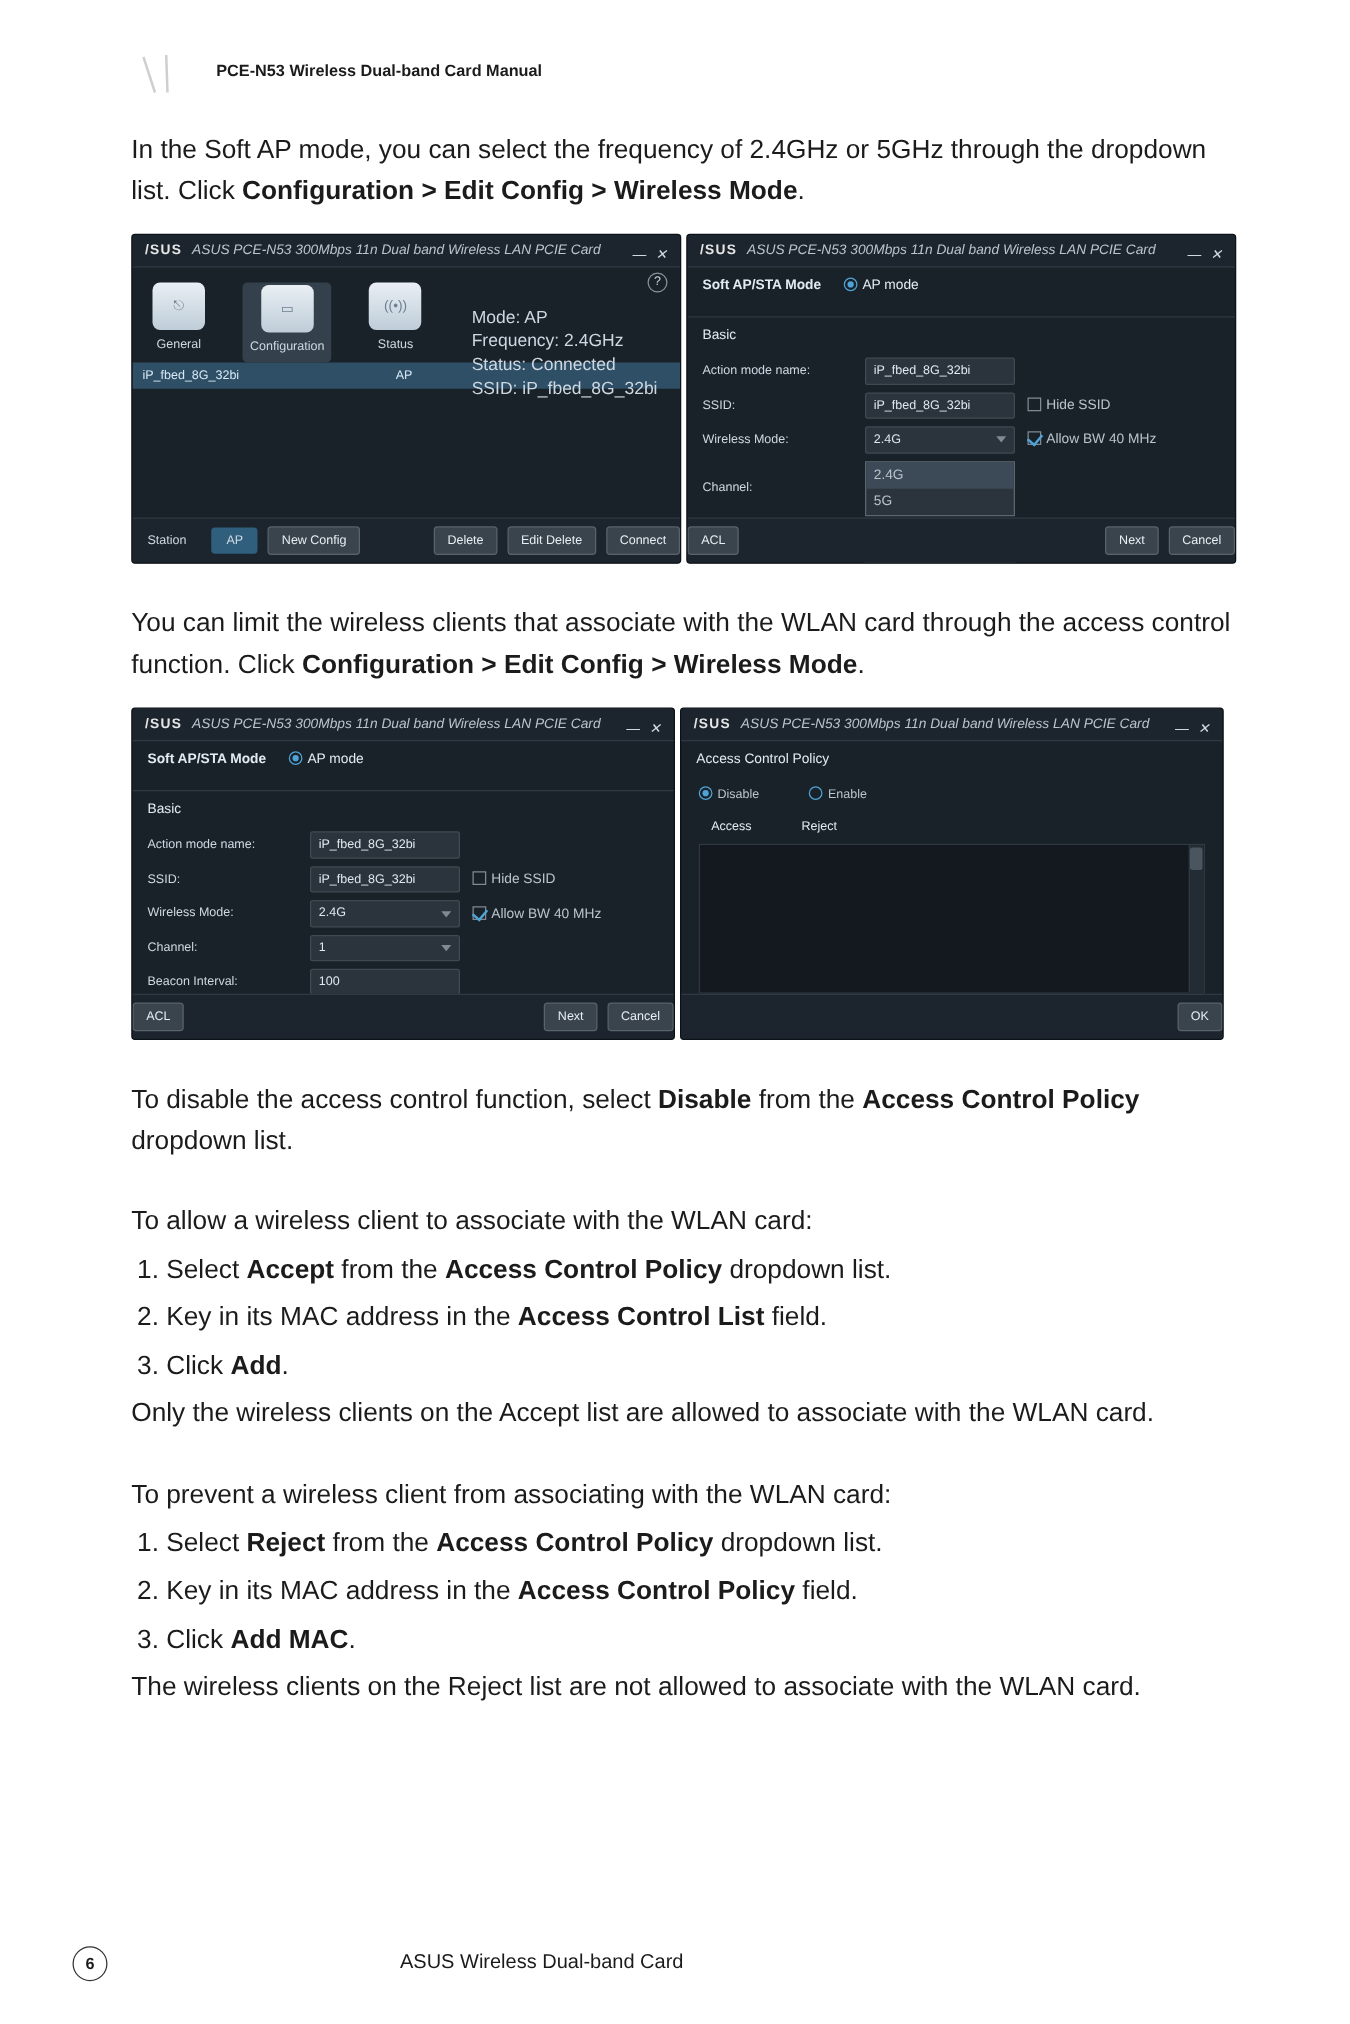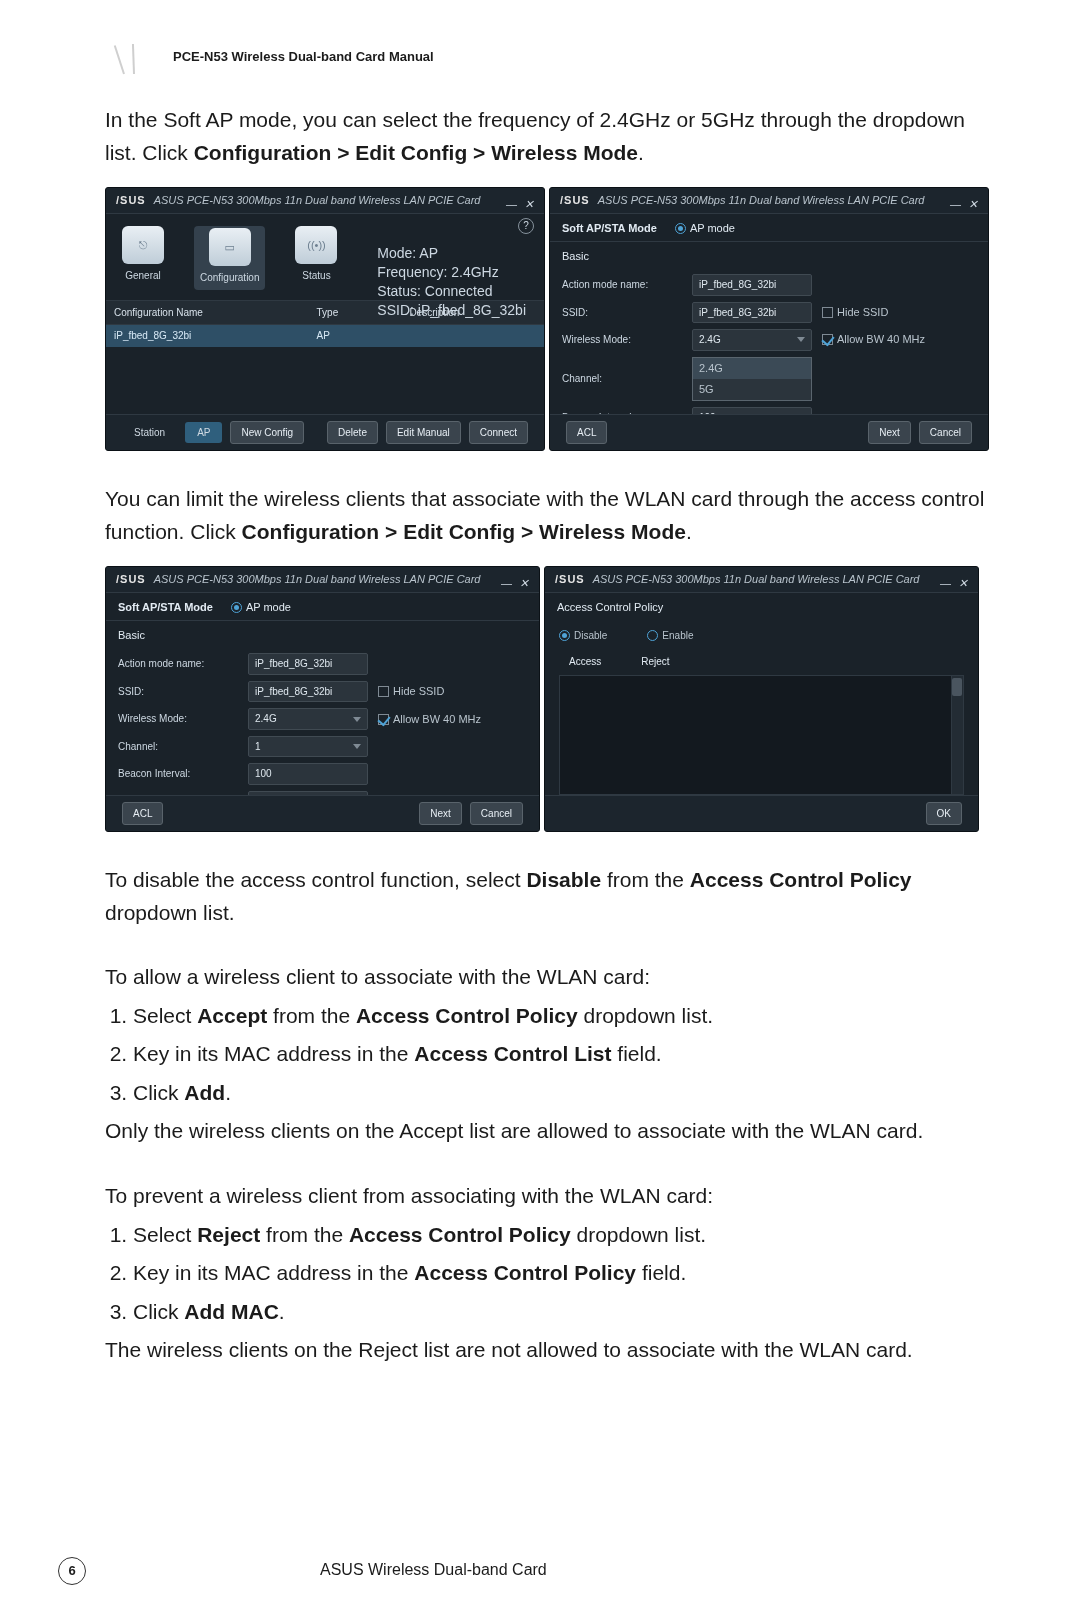--- a/index.html
+++ b/index.html
@@ -82,31 +82,31 @@
 .mode-readout{position:absolute;right:18px;top:56px;font-size:14px;line-height:1.35;color:#cdd8e2}
 
 .table-head{
   display:flex;background:var(--panel-bg2);padding:4px 8px;margin-top:10px;
   font-size:10px;color:#d7e1ea;border-top:1px solid #2f3942;border-bottom:1px solid #2f3942
 }
 .th1{flex:0 0 48%}.th2{flex:0 0 22%}.th3{flex:1}
 .selrow{display:flex;padding:3px 8px;background:#2e4f66;color:#d7e9f6;font-size:10px}
 .panel-footer{
   position:absolute;left:0;right:0;bottom:0;display:flex;align-items:center;gap:8px;
-  padding:6px 16px;background:var(--panel-head);border-top:1px solid #2f3942;font-size:10px
+  padding:6px 0;background:var(--panel-head);border-top:1px solid #2f3942;font-size:10px
 }
 .tab{padding:3px 12px;border-radius:3px;color:#cfd9e2}
 .tab.active{background:#2f5f7d}
 .btn{
   padding:3px 10px;background:var(--btn-bg);border:1px solid var(--btn-border);
   border-radius:3px;color:#e7eef4;font-size:10px
 }
 .helpdot{width:16px;height:16px;border-radius:50%;border:1px solid #86929c;color:#cdd8e2;font-size:10px;text-align:center;line-height:14px;position:absolute;right:10px;top:30px}
 
-.softap-bar{display:flex;align-items:center;gap:18px;padding:6px 12px 4px 12px;border-bottom:1px solid #2f3942;font-size:11px;color:#e2ebf3}
+.softap-bar{display:flex;align-items:center;gap:18px;padding:6px 12px 16px 12px;border-bottom:1px solid #2f3942;font-size:11px;color:#e2ebf3}
 .radio{width:11px;height:11px;border-radius:50%;border:1px solid #4fa3d6;display:inline-block;position:relative;margin-right:4px;vertical-align:-2px}
 .radio.on::after{content:"";position:absolute;inset:2px;border-radius:50%;background:#4fa3d6}
 .section-lbl{padding:6px 12px;color:#e2ebf3;font-weight:normal}
 
 .formrow{display:flex;align-items:center;gap:10px;padding:3px 12px}
 .formrow .lab{flex:0 0 120px;color:#cdd8e2;font-size:10px}
 .field{
   background:var(--field-bg);border:1px solid var(--field-border);border-radius:2px;color:#dfe8ef;
   padding:2px 6px;font-size:10px;min-height:16px
 }
@@ -173,37 +173,32 @@
         <div class="bigic">((•))</div>
         <div class="bigic-lbl">Status</div>
       </div>
     </div>
     <div class="mode-readout">
       <div>Mode: AP</div>
       <div>Frequency: 2.4GHz</div>
       <div>Status: Connected</div>
       <div>SSID: iP_fbed_8G_32bi</div>
     </div>
-    <div class="table-head">
-      <div class="th1">Configuration Name</div>
-      <div class="th2">Type</div>
-      <div class="th3">Description</div>
-    </div>
     <div class="selrow">
       <div class="th1">iP_fbed_8G_32bi</div>
       <div class="th2">AP</div>
       <div class="th3"></div>
     </div>
     <div class="panel-footer">
       <span class="tab">Station</span>
       <span class="tab active">AP</span>
       <span class="btn">New Config</span>
       <span class="spacer" style="flex:1"></span>
       <span class="btn">Delete</span>
-      <span class="btn">Edit Manual</span>
+      <span class="btn">Edit Delete</span>
       <span class="btn">Connect</span>
     </div>
   </div>
 
   <div class="panel panel-b">
     <div class="titlebar">
       <span class="brand">/SUS</span>
       <span>ASUS PCE-N53 300Mbps 11n Dual band Wireless LAN PCIE Card</span>
       <span class="spacer"></span>
       <span class="winbtn">—</span>

